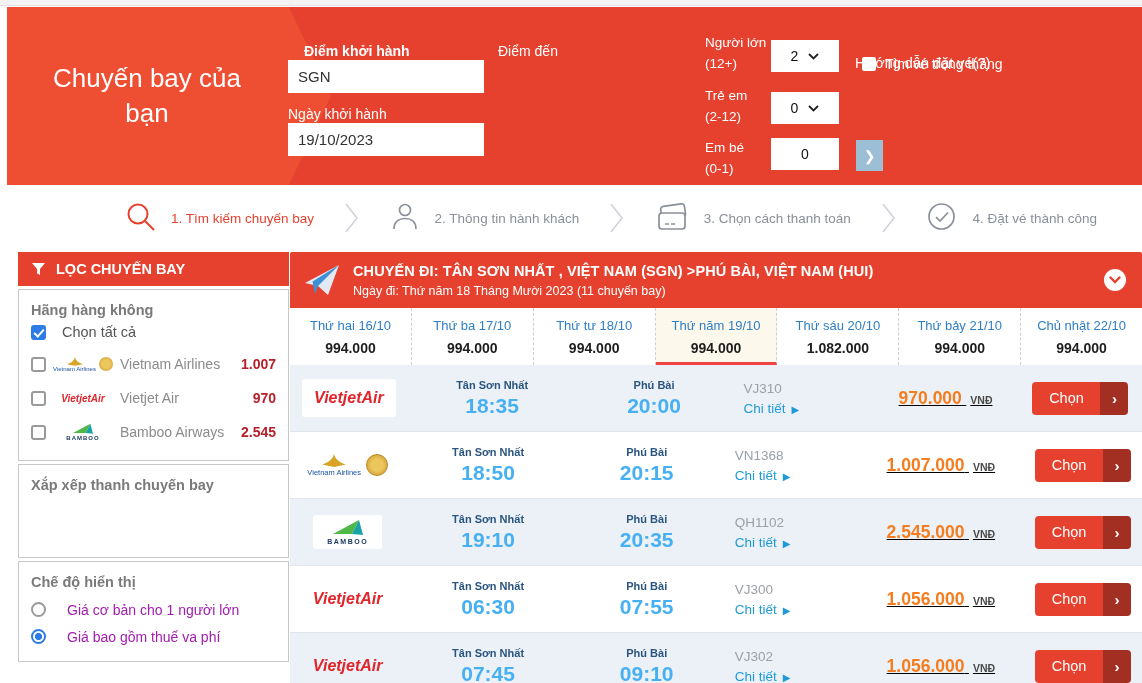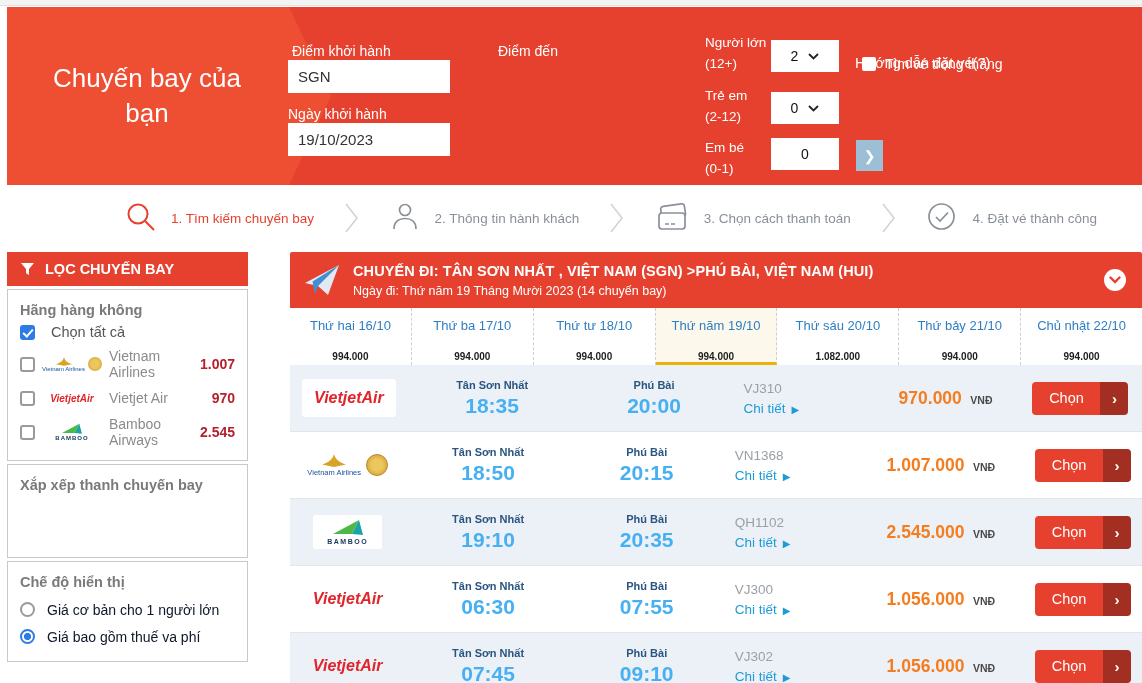--- a/index.html
+++ b/index.html
@@ -13,85 +13,85 @@
   .search-header { position:absolute; top:7px; left:7px; right:0; height:178px; background:#e6412e; }
   .header-title { position:absolute; left:0; top:0; height:178px; width:324px; background:#ee4f33;
     clip-path:polygon(0 0,282px 0,324px 89px,282px 178px,0 178px);
     color:#fff; display:flex; align-items:center; justify-content:center; text-align:center;
     font-size:26px; line-height:1.35; padding:0 72px 0 28px; }
   .radio-row { position:absolute; left:328px; top:8px; display:flex; gap:40px; align-items:center; color:#fff; font-size:15px; }
   .radio-opt { display:flex; align-items:center; gap:11px; cursor:pointer; }
   .radio { width:16px; height:16px; border-radius:50%; background:#fff; flex:none; }
   .radio.sel { background:radial-gradient(circle,#1668d6 0 31%,#fff 36% 58%,#1668d6 64% 100%); }
   .f-label { position:absolute; color:#fff; font-size:14px; }
-  .f-input { position:absolute; width:162px; height:33px; border:none; background:#fff; color:#333; font-size:15px; padding:0 10px; font-family:inherit; }
+  .f-input { position:absolute; width:196px; height:33px; border:none; background:#fff; color:#333; font-size:15px; padding:0 10px; font-family:inherit; }
   .pax-label { position:absolute; left:698px; color:#fff; font-size:13.5px; line-height:1.55; }
   .f-select { position:absolute; left:764px; width:68px; height:32px; background:#fff; display:flex; align-items:center; justify-content:center; gap:10px; font-size:14px; color:#111; cursor:pointer; }
   .num-input { position:absolute; left:764px; width:68px; height:32px; border:none; background:#fff; text-align:center; font-size:14px; color:#111; font-family:inherit; }
   .month-row { position:absolute; left:855px; top:21px; display:flex; align-items:center; gap:9px; color:#fff; font-size:14px; cursor:pointer;margin-top:28px; }
   .cb-white { width:14px; height:14px; background:#fff; border-radius:2px; flex:none; }
   .guide-link { position:absolute; left:848px; top:48px; color:#fff; font-size:14.5px; cursor:pointer; }
   .search-btn { position:absolute; left:849px; top:133px; height:31px; display:flex; cursor:pointer; }
   .sb-label { background:#2e7abc; color:#fff; font-weight:bold; font-size:13.5px; display:flex; align-items:center; padding:0 17px; letter-spacing:.3px; }
   .sb-arrow { width:27px; background:#9dbfd6; color:#fff; display:flex; align-items:center; justify-content:center; font-size:14px; }
 
   
   .steps { position:absolute; top:185px; left:0; right:0; height:66px; background:#fff; display:flex; align-items:center; padding:0 45px 0 125px; }
   .step { display:flex; align-items:center; gap:15px; color:#8a909a; font-size:13.5px; white-space:nowrap; cursor:pointer; }
   .step svg { stroke:#8a909a; fill:none; }
   .step.active { color:#e6412e; }
   .step.active svg { stroke:#e6412e; }
   .step-sep { flex:1; display:flex; justify-content:center; }
 
   
-  .sidebar { position:absolute; left:7px; top:252px; width:241px; }
+  .sidebar { position:absolute; left:18px; top:252px; width:271px; }
   .sb-head { background:#e6412e; color:#fff; height:34px; display:flex; align-items:center; gap:10px; padding:0 14px; font-weight:bold; font-size:14.5px; }
   .side-box { border:1px solid #c8c8c8; background:#fff; margin-top:3px; padding:9px 12px 11px; }
   .sb-heading { font-weight:bold; color:#7a7a7a; font-size:14.5px; margin:3px 0 6px; }
   .select-all { display:flex; align-items:center; gap:16px; color:#555; font-size:14.5px; margin-bottom:7px; cursor:pointer; }
   .cb { width:15px; height:15px; border:2px solid #9a9a9a; border-radius:3px; background:#fff; flex:none; position:relative; cursor:pointer; }
   .cb.checked { background:#2d7be4; border-color:#2d7be4; }
   .cb.checked::after { content:""; position:absolute; left:3px; top:0.5px; width:4px; height:8px; border:solid #fff; border-width:0 2px 2px 0; transform:rotate(42deg); }
   .airline-row { display:flex; align-items:center; gap:8px; height:34px; color:#8b8b8b; font-size:14px; cursor:pointer; }
   .a-logo { width:58px; display:flex; justify-content:center; align-items:center; gap:2px; flex:none; }
   .a-name { flex:1; }
   .a-price { font-weight:bold; color:#b5202b; font-size:14px; }
   .sort-list { list-style:none; padding:0 0 2px 14px; color:#666; font-size:14px; }
   .sort-list li { padding:4.5px 0; cursor:pointer; }
-  .display-row { display:flex; align-items:center; gap:12px; color:#0f172a; font-size:14px; padding:5.5px 0; cursor:pointer; }
+  .display-row { display:flex; align-items:center; gap:21px; color:#a21caf; font-size:14px; padding:5.5px 0; cursor:pointer; }
   .radio2 { width:15px; height:15px; border-radius:50%; border:2px solid #9a9a9a; background:#fff; flex:none; }
   .radio2.sel { border-color:#2d7be4; background:radial-gradient(circle,#2d7be4 0 42%,#fff 50% 100%); }
 
   
   .main { position:absolute; left:290px; top:252px; width:852px; }
   .res-head { background:#e6412e; color:#fff; height:56px; display:flex; align-items:center; padding:0 14px; gap:13px; position:relative; border-radius:2px 2px 0 0; }
   .res-title { font-weight:bold; font-size:14.5px; letter-spacing:.1px; }
   .res-sub { font-size:12.5px; margin-top:5px; }
   .res-chevron { position:absolute; right:16px; top:17px; width:22px; height:22px; background:#fff; border-radius:50%; display:flex; align-items:center; justify-content:center; cursor:pointer; }
 
   .date-tabs { display:flex; background:#fff; height:57px; }
   .dtab { flex:1; text-align:center; padding-top:10px; border-right:1px dashed #cfcfcf; cursor:pointer; }
   .dtab:last-child { border-right:none; }
   .d-day { color:#2e7ec4; font-size:13px; }
-  .d-price { color:#1d1d1d; font-weight:bold; font-size:10px; margin-top:18px; }
-  .dtab.active { background:#fdf8ec; border-bottom:3px solid #eab308; }
+  .d-price { color:#1d1d1d; font-weight:bold; font-size:14px; margin-top:7px; }
+  .dtab.active { background:#fdf8ec; border-bottom:3px solid #ef4444; }
 
   .flight-row { display:flex; align-items:center; height:67px; background:#fff; border-bottom:1px solid #e2e6ea; }
   .flight-row:nth-child(odd) { background:#ecf1f7; }
   .col-logo { width:120px; display:flex; justify-content:center; }
   .flight-row:nth-child(-n+3) .col-logo > span { background:#fff; border-radius:3px; }
   .col-from { width:172px; text-align:center; }
   .col-to { width:158px; text-align:center; }
   .city { color:#2a5580; font-weight:bold; font-size:11px; }
   .time { color:#47b0f2; font-weight:bold; font-size:21px; margin-top:3px; }
   .col-code { width:170px; padding-left:12px; }
   .code { color:#9aa0a6; font-size:13.5px; }
   .detail { color:#1e9ad6; font-size:13.5px; margin-top:5px; cursor:pointer; }
   .tri { font-size:10px; margin-left:6px; }
-  .col-price { flex:1; text-align:right; padding-right:20px; white-space:nowrap; }
+  .col-price { flex:1; text-align:right; padding-right:20px; white-space:nowrap;text-decoration:underline; }
   .price { color:#f47d1f; font-weight:bold; font-size:17.5px; }
   .cur { color:#4a4a4a; font-weight:bold; font-size:10.5px; margin-left:4px; }
   .col-action { width:132px; }
   .chon-btn { width:96px; height:33px; margin-left:20px; border-radius:4px; overflow:hidden; display:flex; cursor:pointer; }
   .chon-label { flex:1; background:#e6412e; color:#fff; font-size:14.5px; display:flex; align-items:center; justify-content:center; }
   .chon-arrow { width:28px; background:#a22f22; color:#fff; display:flex; align-items:center; justify-content:center; font-size:15px; font-weight:bold; }
 
   
   .logo-vj { font-style:italic; font-weight:bold; color:#e0262c; font-size:16px; padding:10px 12px; }
   .logo-vna { display:flex; align-items:center; gap:5px; padding:4px 6px; height:44px; }
@@ -112,21 +112,21 @@
 
 <div class="page">
   <div class="topstrip"></div>
 
   <div class="search-header">
     <div class="header-title">
         <span>Chuyến bay của bạn</span>
       </div>
 
 
-    <div class="f-label" style="left:285px;top:36px;">Điểm khởi hành</div>
+    <div class="f-label" style="left:297px;top:36px;font-weight:bold;">Điểm khởi hành</div>
     <input class="f-input" style="left: 281px; top: 53px;" readonly="" value="SGN">
     <div class="f-label" style="left:491px;top:36px;">Điểm đến</div>
     <div class="f-label" style="left:281px;top:99px;">Ngày khởi hành</div>
     <input class="f-input" style="left: 281px; top: 116px;" readonly="" value="19/10/2023">
 
     <div class="pax-label" style="top:26px;">
       <div>Người lớn</div>
       <div>(12+)</div>
     </div>
     <div class="f-select" style="top:33px;">
@@ -309,21 +309,21 @@
   </div>
 
   <div class="main">
     <div class="res-head">
       <svg width="36" height="32" viewBox="0 0 36 32">
         <path d="M1 19 L35 1 L24 31 L14 22 Z" fill="#e3e9f2"></path>
         <path d="M35 1 L14 22 L11 30 L8.5 17.5 Z" fill="#3f8fd6"></path>
       </svg>
       <div>
         <div class="res-title">CHUYẾN ĐI: TÂN SƠN NHẤT , VIỆT NAM (SGN) &gt;PHÚ BÀI, VIỆT NAM (HUI)</div>
-        <div class="res-sub">Ngày đi: Thứ năm 19 Tháng Mười 2023 (14 chuyến bay)</div>
+        <div class="res-sub">Ngày đi: Thứ năm 18 Tháng Mười 2023 (11 chuyến bay)</div>
       </div>
       <span class="res-chevron">
         <svg width="12" height="8" viewBox="0 0 12 8">
             <path d="M1.5 1.5 L6 6 L10.5 1.5" stroke="#e6412e" stroke-width="2.4" fill="none" stroke-linecap="round"></path>
           </svg>
       </span>
     </div>
     <div class="date-tabs" id="date-tabs">
         <div class="dtab">
     <div class="d-day">Thứ hai 16/10</div>

